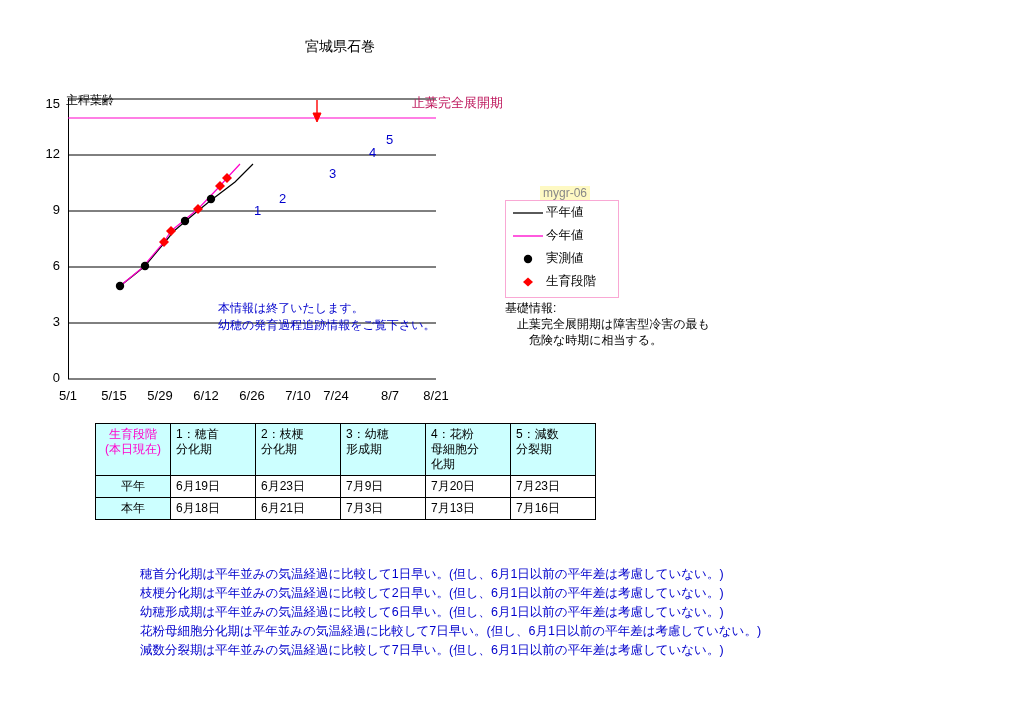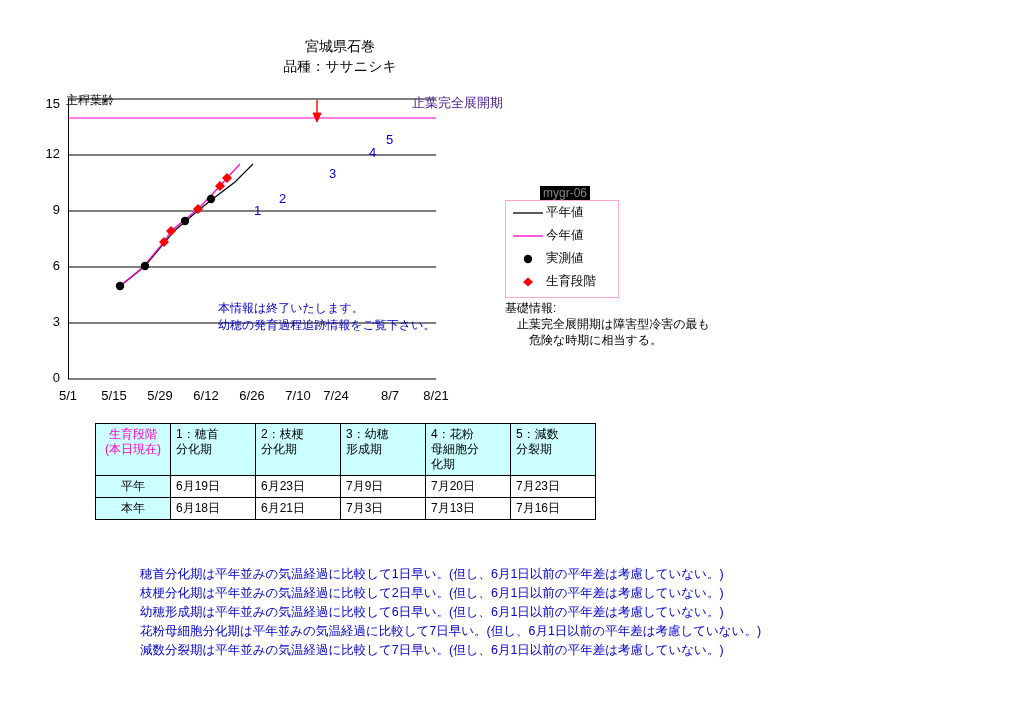--- a/index.html
+++ b/index.html
@@ -56,21 +56,21 @@
   }
 
   .stage-num {
     font-size: 13px;
     color: #0000cc;
     font-weight: normal;
   }
 
   #flagleaf-label {
     font-size: 13px;
-    color: #4c1d95;
+    color: #be185d;
   }
 
   .note-blue {
     font-size: 12px;
     color: #0000cc;
     line-height: 17px;
     white-space: nowrap;
   }
 
   
@@ -80,21 +80,21 @@
     width: 112px;
     height: 96px;
     border: 1px solid #f9a8d4;
     background: #fff;
   }
   #legend-title {
     left: 540px;
     top: 186px;
     font-size: 12px;
     color: #888888;
-    background: #000000;
+    background: #fef9c3;
     padding: 0 3px;
   }
   .legend-row {
     display: flex;
     align-items: center;
     height: 23px;
     padding-left: 4px;
   }
   .legend-key { width: 36px; text-align: center; }
   .legend-text { font-size: 12.5px; color: #000; }
@@ -152,21 +152,20 @@
     color: #0000cc;
     line-height: 19px;
     white-space: nowrap;
   }
 </style>
 </head>
 <body>
 
 <div class="abs" id="chart-title">
   <div>宮城県石巻</div>
-  <div>品種：ササニシキ</div>
 </div>
 
 <div class="abs" id="plot-area">
   <svg id="plot-svg" width="368" height="282" viewBox="0 0 368 282" xmlns="http://www.w3.org/2000/svg">
 
     <g stroke="#000000" stroke-width="1">
       <line x1="0" y1="1" x2="368" y2="1"></line>
       <line x1="0" y1="57" x2="368" y2="57"></line>
       <line x1="0" y1="113" x2="368" y2="113"></line>
       <line x1="0" y1="169" x2="368" y2="169"></line>

